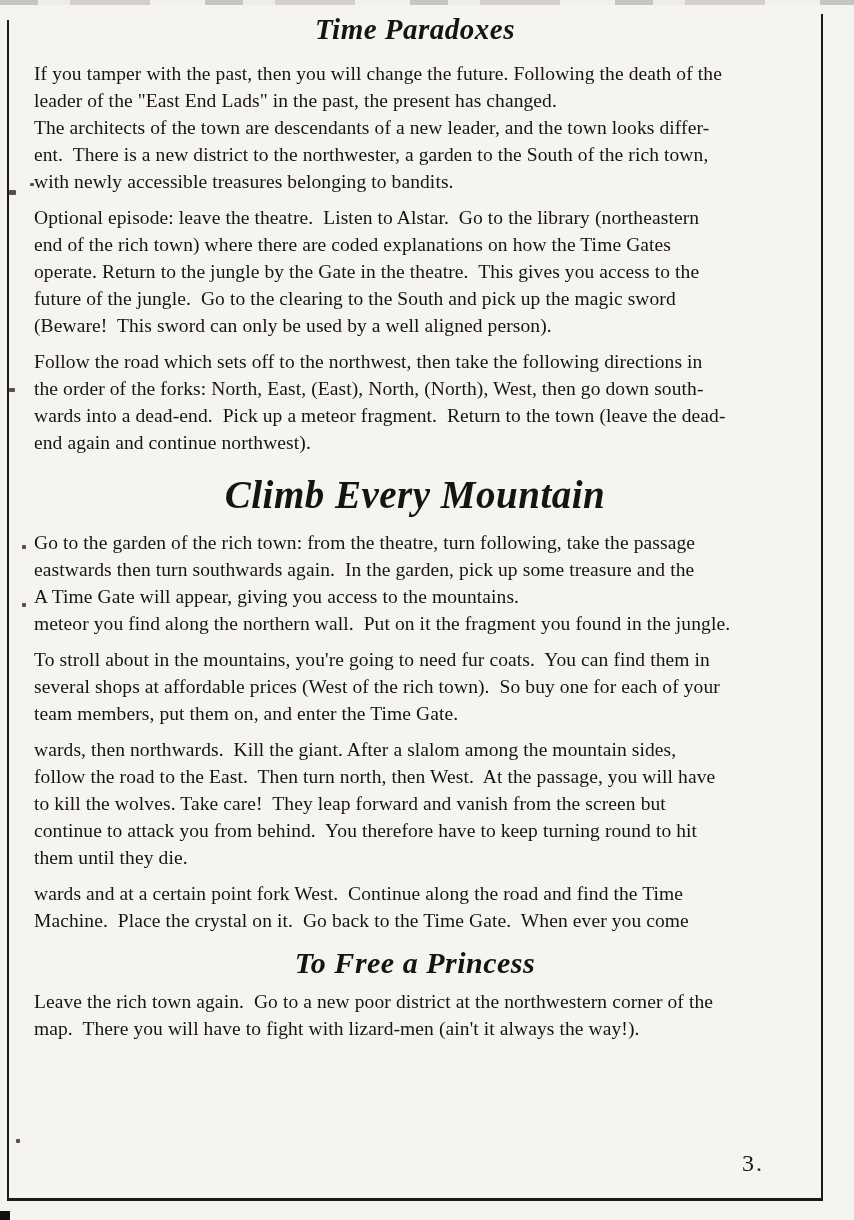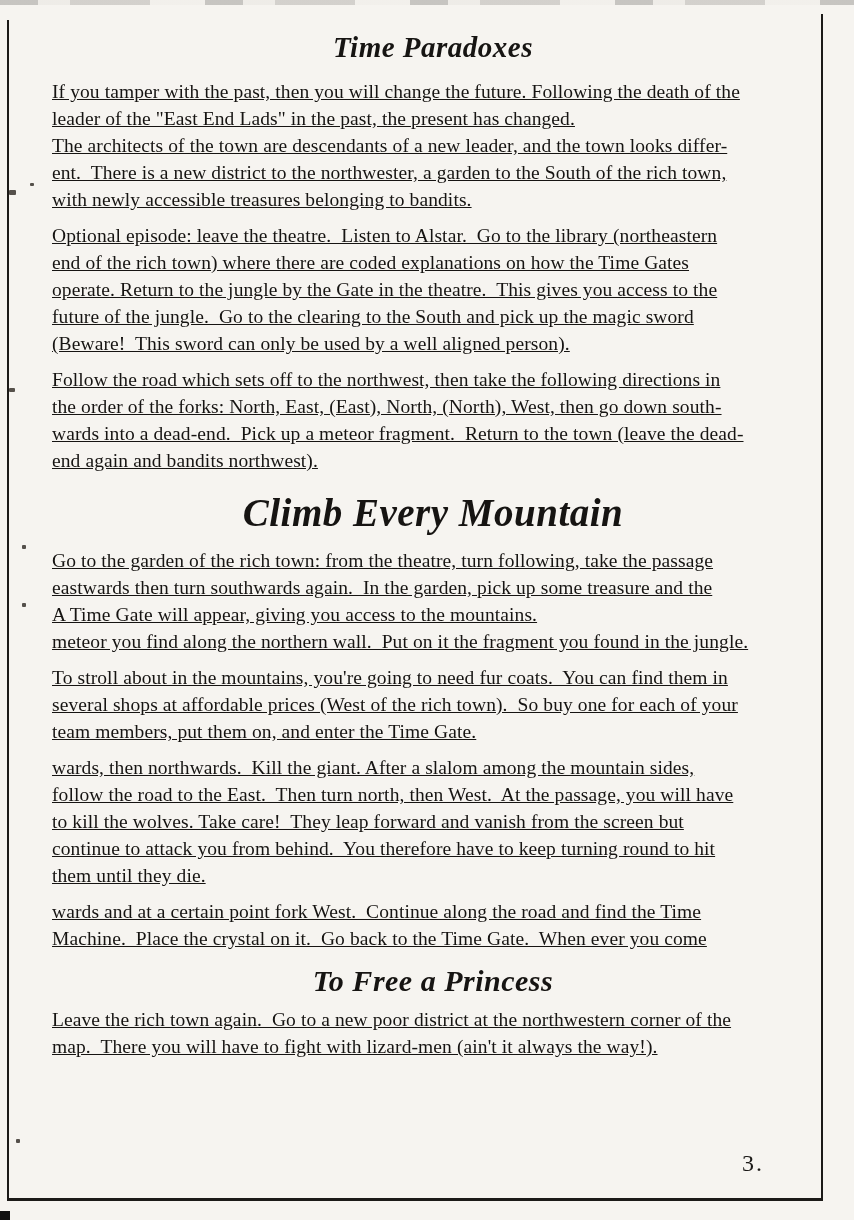--- a/index.html
+++ b/index.html
@@ -26,32 +26,32 @@
   .corner-block{ position: absolute; left: 0; top: 1211px; width: 10px; height: 9px; background: #111; }
   .speck { position: absolute; background: #55504b; border-radius: 1px; }
   .speck.s1 { left: 9px;  top: 190px; width: 7px; height: 5px; }
   .speck.s2 { left: 9px;  top: 388px; width: 6px; height: 4px; }
   .speck.s3 { left: 22px; top: 545px; width: 4px; height: 4px; }
   .speck.s4 { left: 22px; top: 603px; width: 4px; height: 4px; }
   .speck.s5 { left: 16px; top: 1139px; width: 4px; height: 4px; }
   .speck.s6 { left: 30px; top: 183px; width: 4px; height: 3px; }
 
   .content {
-    position: absolute; left: 52px; top: 0; width: 762px;
-    padding-top: 28px;
+    position: absolute; left: 34px; top: 0; width: 762px;
+    padding-top: 10px;
   }
   .heading {
     font-style: italic; font-weight: bold;
     text-align: center;
     letter-spacing: .5px;
   }
   .heading.h1 { font-size: 29px; line-height: 38px; margin: 0 0 12px 0; }
   .heading.h2 { font-size: 39px; line-height: 42px; margin: 18px 0 13px 0; }
   .heading.h3 { font-size: 30px; line-height: 40px; margin: 0 0 5px 0; }
-  .para { margin: 0 0 9px 0; text-decoration: underline; }
+  .para { margin: 0 0 9px 0; }
   .line {
     font-size: 19.5px;
     line-height: 27px;
     white-space: pre;
     letter-spacing: .1px;
   }
   .page-number {
     position: absolute; left: 742px; top: 1150px;
     font-size: 24px; letter-spacing: 2px; color: #1b1917;
   }
@@ -86,21 +86,21 @@
       <div class="line">Optional episode: leave the theatre.  Listen to Alstar.  Go to the library (northeastern</div>
       <div class="line">end of the rich town) where there are coded explanations on how the Time Gates</div>
       <div class="line">operate. Return to the jungle by the Gate in the theatre.  This gives you access to the</div>
       <div class="line">future of the jungle.  Go to the clearing to the South and pick up the magic sword</div>
       <div class="line">(Beware!  This sword can only be used by a well aligned person).</div>
     </div>
     <div class="para">
       <div class="line">Follow the road which sets off to the northwest, then take the following directions in</div>
       <div class="line">the order of the forks: North, East, (East), North, (North), West, then go down south-</div>
       <div class="line">wards into a dead-end.  Pick up a meteor fragment.  Return to the town (leave the dead-</div>
-      <div class="line">end again and bandits northwest).</div>
+      <div class="line">end again and continue northwest).</div>
     </div>
   </div>
 
   <div>
     <div class="heading h2">Climb Every Mountain</div>
     <div class="para">
       <div class="line">Go to the garden of the rich town: from the theatre, turn following, take the passage</div>
       <div class="line">eastwards then turn southwards again.  In the garden, pick up some treasure and the</div>
       <div class="line">A Time Gate will appear, giving you access to the mountains.</div>
       <div class="line">meteor you find along the northern wall.  Put on it the fragment you found in the jungle.</div>

